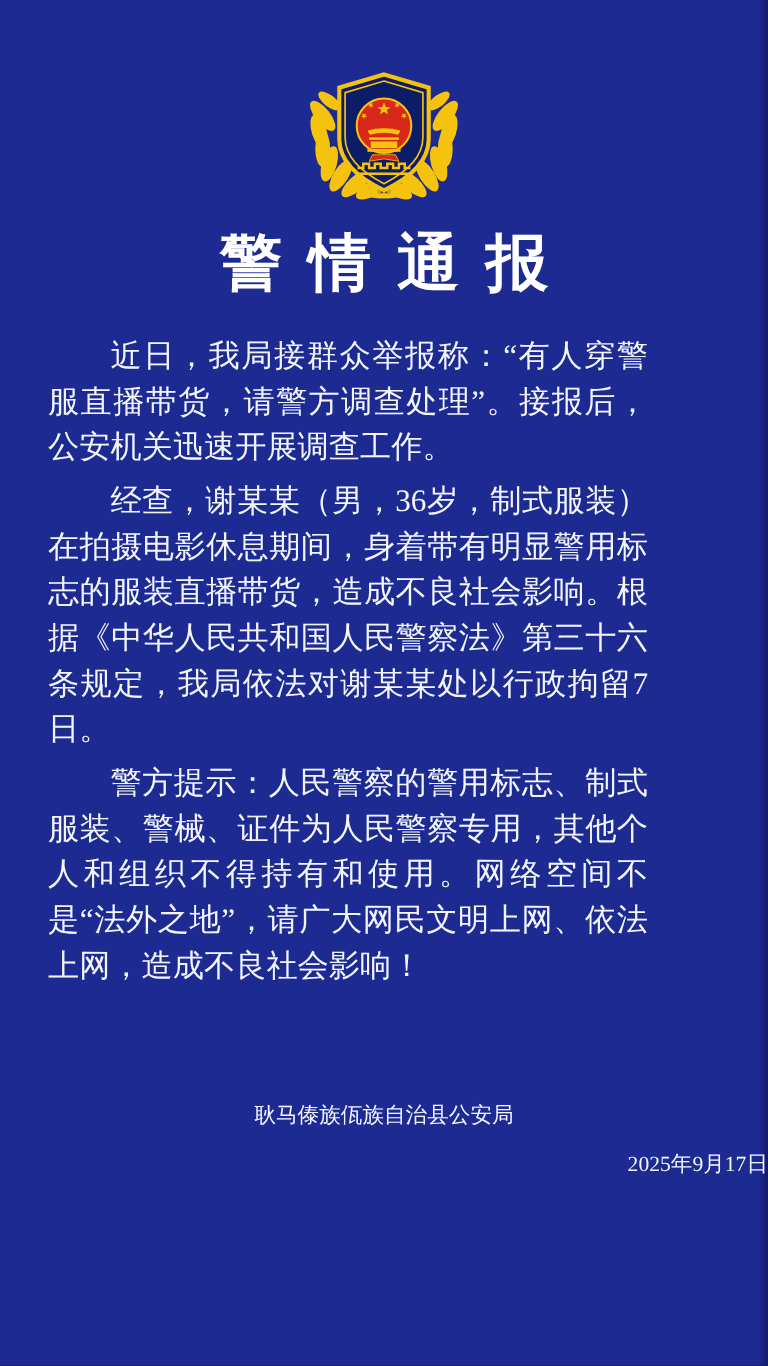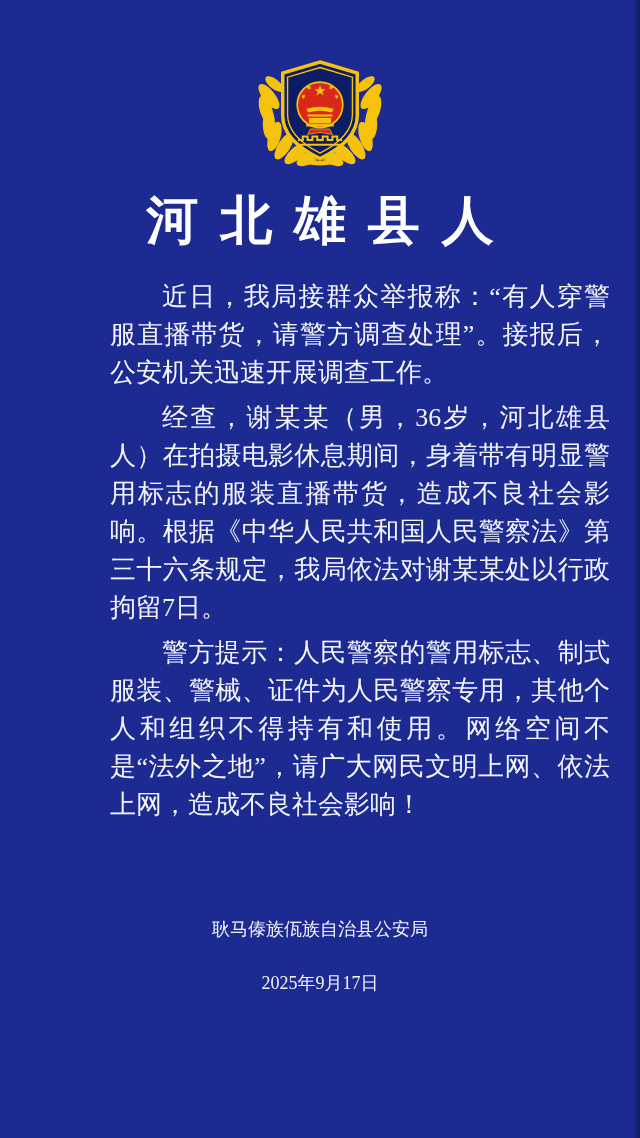--- a/index.html
+++ b/index.html
@@ -20,26 +20,26 @@
   .gold{fill:var(--gold);}
   .gold-dark{fill:var(--gold-dark);}
   .red{fill:var(--red);}
   .navy{fill:var(--navy);}
   .title{
     margin:24px 0 0 0;text-align:center;font-weight:bold;
     font-size:52px;line-height:54px;letter-spacing:.42em;padding-left:.42em;
     color:#ffffff;
   }
   .body-text{
-    margin:30px 70px 0 110px;width:500px;
+    margin:30px 70px 0 40px;width:500px;
     font-size:26px;line-height:38px;text-align:justify;
   }
   .body-text p{margin:0 0 7px 0;text-indent:2em;}
   .footer{margin-top:86px;text-align:center;font-size:18px;line-height:38px;}
-  .footer .date{margin-top:16px;}
+  .footer .date{margin-top:3px;text-align:right;}
 </style>
 </head>
 <body>
 
 <div class="poster">
 
   <div class="badge-wrap">
     <svg width="138" height="118" viewBox="0 0 200 170" aria-hidden="true">
 
       <g class="gold">
@@ -83,25 +83,25 @@
         <rect x="80" y="104" width="40" height="3.5"></rect>
       </g>
       <path class="red" d="M86 111 L114 111 L118 119 L100 116 L82 119 Z" stroke="#f5c30e" stroke-width="1"></path>
       <g fill="none" stroke="#f5c30e" stroke-width="3">
         <path d="M68 127 h7 v-5 h7 v5 h7 v-5 h7 v5 h8 v-5 h7 v5 h7 v-5 h7 v5 h7"></path>
         <path d="M70 134 h60"></path>
       </g>
     </svg>
   </div>
 
-  <h1 class="title">河北雄县人</h1>
+  <h1 class="title">警情通报</h1>
 
   <div class="body-text">
     <p>近日，我局接群众举报称：“有人穿警服直播带货，请警方调查处理”。接报后，公安机关迅速开展调查工作。</p>
-    <p>经查，谢某某（男，36岁，河北雄县人）在拍摄电影休息期间，身着带有明显警用标志的服装直播带货，造成不良社会影响。根据《中华人民共和国人民警察法》第三十六条规定，我局依法对谢某某处以行政拘留7日。</p>
+    <p>经查，谢某某（男，36岁，制式服装）在拍摄电影休息期间，身着带有明显警用标志的服装直播带货，造成不良社会影响。根据《中华人民共和国人民警察法》第三十六条规定，我局依法对谢某某处以行政拘留7日。</p>
     <p>警方提示：人民警察的警用标志、制式服装、警械、证件为人民警察专用，其他个人和组织不得持有和使用。网络空间不是“法外之地”，请广大网民文明上网、依法上网，造成不良社会影响！</p>
   </div>
 
   <div class="footer">
     <div class="agency">耿马傣族佤族自治县公安局</div>
     <div class="date">2025年9月17日</div>
   </div>
 
 </div>
 

